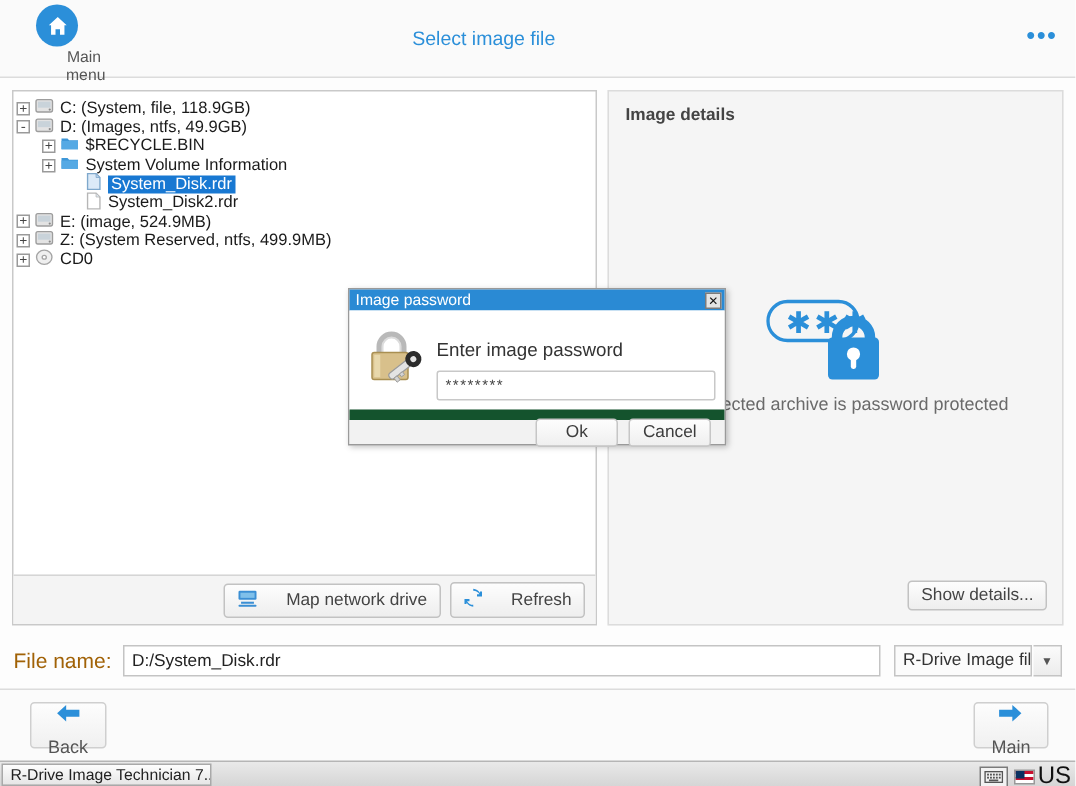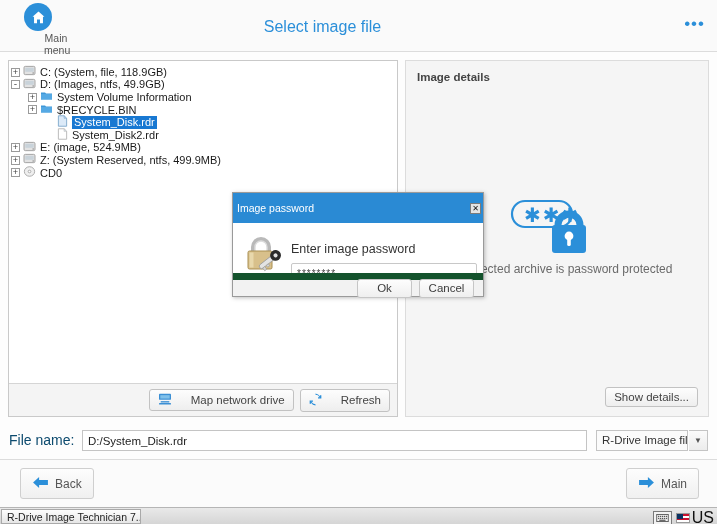--- a/index.html
+++ b/index.html
@@ -21,21 +21,21 @@
     text-align:center;cursor:pointer;
   }
   .home-circle{
     width:28px;height:28px;border-radius:50%;background:#2b8fd9;
     margin:0 auto;display:flex;align-items:center;justify-content:center;
   }
   .home-circle svg{display:block;}
   .mainmenu-label{font-size:10.5px;color:#555;margin-top:1px;line-height:12px;margin-left:36px;}
   .header-title{
     position:absolute;left:0;top:18px;width:645px;text-align:center;
-    font-size:16px;color:#2b8fd9;
+    font-size:13px;color:#2b8fd9;
   }
   .header-dots{
     position:absolute;right:12px;top:17px;color:#2b8fd9;font-size:17px;
     letter-spacing:1px;cursor:pointer;line-height:14px;
   }
 
   
   .content{position:absolute;left:0;top:52px;width:717px;height:374px;}
 
   .tree-wrap{
@@ -83,21 +83,21 @@
   .details-title{position:absolute;left:11px;top:10px;font-size:11.5px;font-weight:bold;color:#444;}
   .pw-graphic{position:absolute;left:0;right:0;top:134px;text-align:center;}
   .pw-msg{
     position:absolute;left:0;right:0;top:201px;text-align:center;
     font-size:12px;color:#6a6a6a;
   }
   .show-details-btn{position:absolute;right:10px;bottom:9px;}
 
   
   .filerow{position:absolute;left:0;top:428px;width:717px;height:30px;}
-  .filelabel{position:absolute;left:9px;top:4px;font-size:14px;color:#0c4a6e;}
+  .filelabel{position:absolute;left:9px;top:4px;font-size:14px;color:#a16207;}
   .fileinput{
     position:absolute;left:82px;top:2px;width:505px;height:21px;
     border:1px solid #c4c4c4;background:#fff;box-sizing:border-box;
     font-size:11.5px;color:#222;padding:3px 5px;outline:none;
     font-family:"Liberation Sans", sans-serif;
   }
   .filetype{
     position:absolute;left:596px;top:2px;width:92px;height:21px;
     border:1px solid #c4c4c4;background:#fbfbfb;box-sizing:border-box;
     font-size:11.5px;color:#333;padding:3px 5px;white-space:nowrap;overflow:hidden;
@@ -112,21 +112,21 @@
 
   
   .navbar{
     position:absolute;left:0;top:459px;width:717px;height:48px;
     background:#fbfbfb;border-top:1px solid #dcdcdc;
   }
   .navbtn{
     position:absolute;top:8px;border:1px solid #cfcfcf;border-radius:3px;
     background:linear-gradient(#fdfdfd,#f0f0f0);
     height:29px;display:flex;align-items:center;gap:6px;
-    padding:0 11px;font-size:12px;color:#555;cursor:pointer;
+    padding:0 11px;font-size:12px;color:#555;cursor:pointer;flex-direction:column;
   }
   .navbtn.back{left:20px;}
   .navbtn.next{right:18px;}
 
   
   .taskbar{
     position:absolute;left:0;top:507px;width:717px;height:17px;
     background:linear-gradient(#e9e9e9,#d4d4d4);border-top:1px solid #b5b5b5;
   }
   .task-item{
@@ -147,21 +147,21 @@
     background:repeating-linear-gradient(#c8102e 0 2px,#fff 2px 4px);}
   .flag .canton{position:absolute;left:0;top:0;width:6px;height:5px;background:#0a3161;}
 
   
   .dlg{
     position:absolute;left:232px;top:192px;width:252px;height:105px;
     border:1px solid #9a9a9a;background:#fafafa;box-sizing:border-box;
     box-shadow:1px 1px 4px rgba(0,0,0,.25);
   }
   .dlg-title{
-    height:30px;background:#2a8ad4;color:#fff;font-size:10.5px;
+    height:14px;background:#2a8ad4;color:#fff;font-size:10.5px;
     padding:0 2px 0 4px;line-height:14px;display:flex;align-items:center;
     justify-content:space-between;cursor:move;
   }
   .dlg-close{
     width:11px;height:11px;border:1px solid #7b7b7b;background:#e4e4e4;
     color:#111;font-size:8px;line-height:9px;text-align:center;cursor:pointer;
     font-family:"Liberation Sans", sans-serif;box-sizing:border-box;
   }
   .dlg-body{position:relative;height:67px;background:#fff;}
   .dlg-lock{position:absolute;left:10px;top:10px;}
@@ -212,25 +212,25 @@
                 <circle cx="11" cy="8.8" r="0.8" fill="#8a8a8a"></circle>
               </svg></span><span class="lbl">C: (System, file, 118.9GB)</span></div>
           <div class="trow indent1"><span class="tgl">-</span><span class="ico"><svg width="13" height="11" viewBox="0 0 14 12">
                 <rect x="1" y="1.5" width="12" height="9" rx="1.4" fill="#e3e3e3" stroke="#9d9d9d"></rect>
                 <rect x="2.4" y="3" width="9.2" height="4.4" fill="#c9d3da"></rect>
                 <circle cx="11" cy="8.8" r="0.8" fill="#8a8a8a"></circle>
               </svg></span><span class="lbl">D: (Images, ntfs, 49.9GB)</span></div>
           <div class="trow indent2"><span class="tgl">+</span><span class="ico"><svg width="13" height="11" viewBox="0 0 14 12">
                 <path d="M1 2.6h4.4l1.1 1.3H13v6.5H1z" fill="#3e97d8"></path>
                 <path d="M1 4.4h12v5.9H1z" fill="#55a9e4"></path>
-              </svg></span><span class="lbl">System Volume Information</span></div>
+              </svg></span><span class="lbl">$RECYCLE.BIN</span></div>
           <div class="trow indent2"><span class="tgl">+</span><span class="ico"><svg width="13" height="11" viewBox="0 0 14 12">
                 <path d="M1 2.6h4.4l1.1 1.3H13v6.5H1z" fill="#3e97d8"></path>
                 <path d="M1 4.4h12v5.9H1z" fill="#55a9e4"></path>
-              </svg></span><span class="lbl">$RECYCLE.BIN</span></div>
+              </svg></span><span class="lbl">System Volume Information</span></div>
           <div class="trow indent3 sel"><span class="tgl blank"></span><span class="ico"><svg width="11" height="12" viewBox="0 0 12 13">
                 <path d="M1.5.8h6.2L10.5 3.6v8.6h-9z" fill="#dceaf8" stroke="#7fa8cc"></path>
                 <path d="M7.7.8 10.5 3.6H7.7z" fill="#b9d3ec" stroke="#7fa8cc" stroke-width=".6"></path>
               </svg></span><span class="lbl">System_Disk.rdr</span></div>
           <div class="trow indent3"><span class="tgl blank"></span><span class="ico"><svg width="11" height="12" viewBox="0 0 12 13">
                 <path d="M1.5.8h6.2L10.5 3.6v8.6h-9z" fill="#ffffff" stroke="#b6b6b6"></path>
                 <path d="M7.7.8 10.5 3.6H7.7z" fill="#dfe9f2" stroke="#b6b6b6" stroke-width=".6"></path>
               </svg></span><span class="lbl">System_Disk2.rdr</span></div>
           <div class="trow indent1"><span class="tgl">+</span><span class="ico"><svg width="13" height="11" viewBox="0 0 14 12">
                 <rect x="1" y="1.5" width="12" height="9" rx="1.4" fill="#e3e3e3" stroke="#9d9d9d"></rect>

